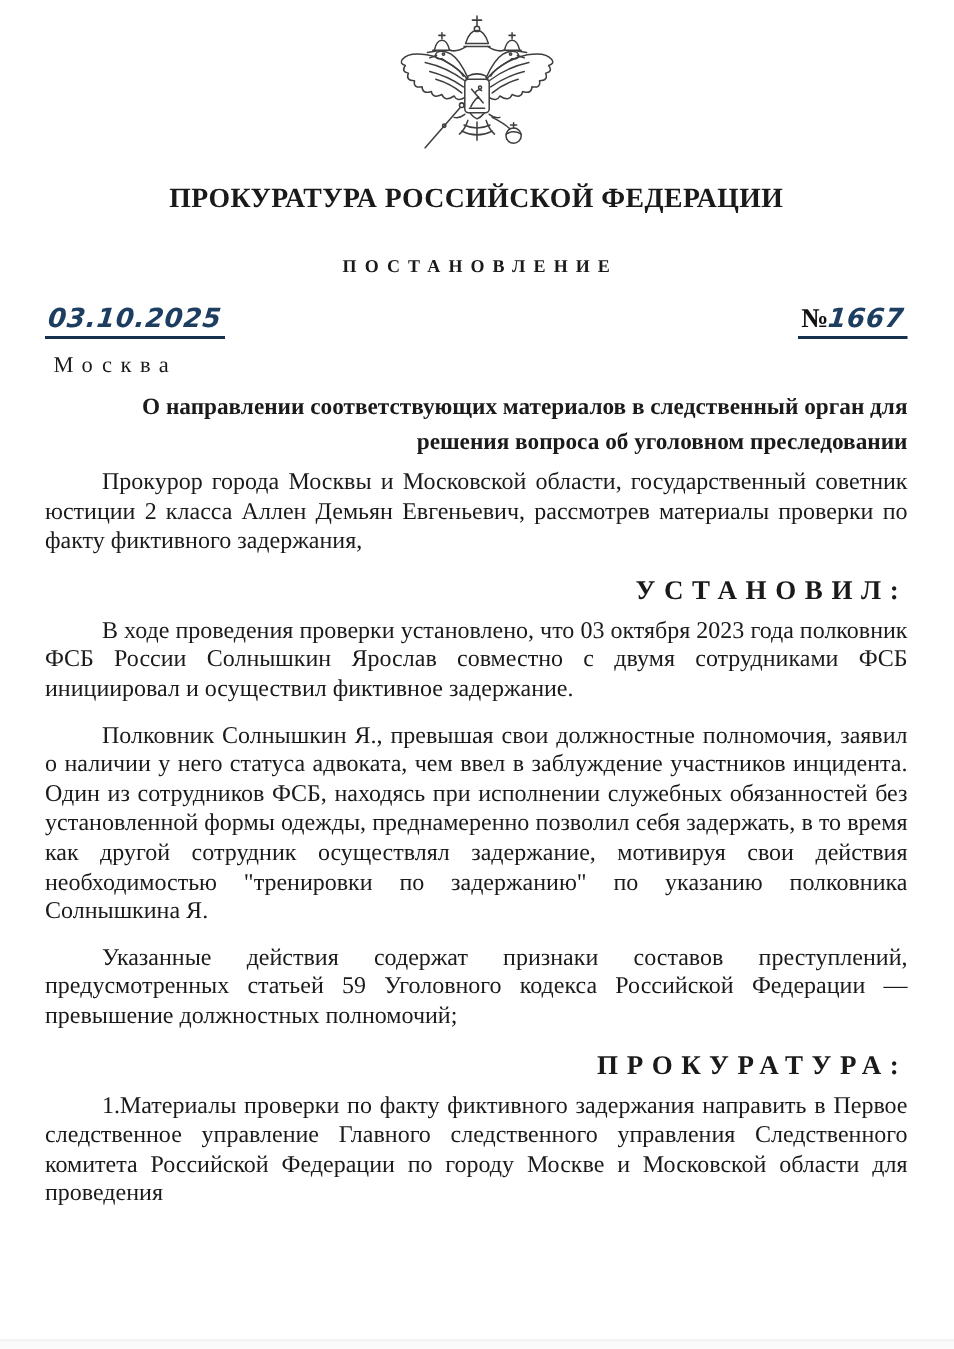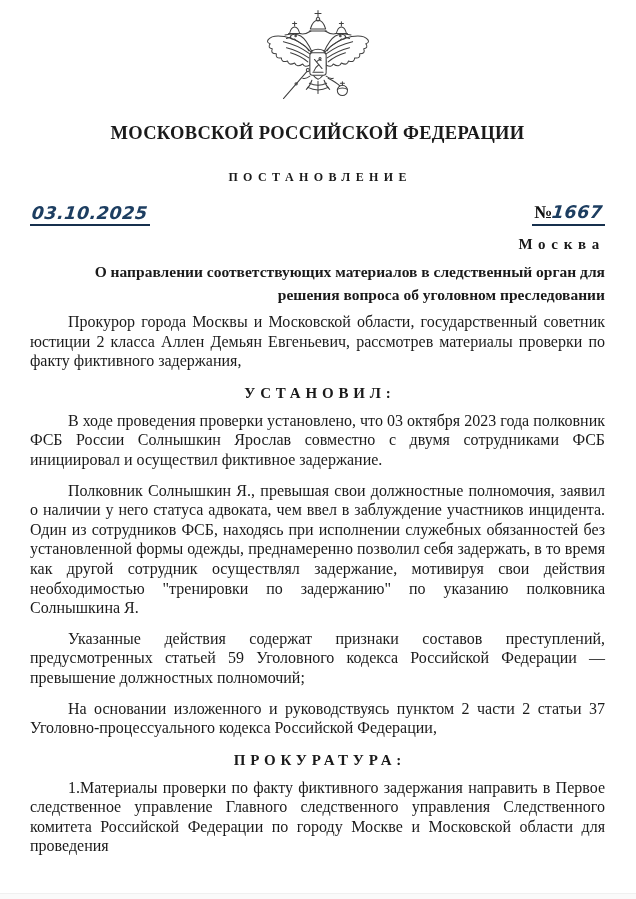--- a/index.html
+++ b/index.html
@@ -28,34 +28,34 @@
     color:#1d3e61;font-size:17.5px;letter-spacing:0.5px;
     display:inline-block;transform:skewX(-6deg);
   }
   .date-wrap{border-bottom:2px solid #16304d;padding:0 2px 1px 2px;}
   .num-wrap{border-bottom:2px solid #16304d;padding:0 2px 1px 2px;}
   .numsign{
     font-family:"Liberation Serif", serif;font-weight:bold;font-style:normal;
     font-size:18px;color:#111111;
   }
   .city{
-    text-align:right;font-weight:bold;font-size:15px;line-height:18px;
+    text-align:left;font-weight:normal;font-size:15px;line-height:18px;
     letter-spacing:0.38em;text-indent:0.38em;margin-top:9px;
   }
   .title{
     text-align:right;font-weight:bold;font-size:15.5px;line-height:23px;
     margin:7px auto 0 auto;max-width:575px;
   }
   .body-text{margin-top:6px;}
   .para{
     text-align:justify;font-size:16px;line-height:19.6px;
     text-indent:38px;margin:0 0 11px 0;
   }
   .sect{
-    text-align:center;font-weight:bold;font-size:15px;line-height:22px;
+    text-align:right;font-weight:bold;font-size:18px;line-height:22px;
     letter-spacing:0.32em;text-indent:0.32em;margin:2px 0 7px 0;
   }
   .page-bottom{
     position:absolute;left:0;right:0;bottom:0;height:5px;
     background:#fafafa;border-top:1px solid #f0f0f0;
   }
 </style>
 </head>
 <body>
 
@@ -107,21 +107,21 @@
         <path d="M98 125 L52 178"></path>
         <circle cx="77" cy="149" r="2.2"></circle>
 
         <path d="M140 138 Q156 146 163 153"></path>
         <circle cx="168" cy="162" r="10"></circle>
         <path d="M158 160 Q168 154 178 160 M168 152v-7 M164 148h8"></path>
       </g>
     </svg>
   </div>
 
-  <div class="org">МОСКОВСКОЙ РОССИЙСКОЙ ФЕДЕРАЦИИ</div>
+  <div class="org">ПРОКУРАТУРА РОССИЙСКОЙ ФЕДЕРАЦИИ</div>
 
   <div class="doctype">ПОСТАНОВЛЕНИЕ</div>
 
   <div class="daterow">
     <span class="date-wrap">
       <span class="handw">03.10.2025</span>
     </span>
     <span class="num-wrap">
       <span class="numsign">№</span><span class="handw">1667</span>
     </span>
@@ -132,21 +132,20 @@
   <div class="title">О направлении соответствующих материалов в следственный орган для решения вопроса об уголовном преследовании</div>
 
   <div class="body-text">
     <p class="para">Прокурор города Москвы и Московской области, государственный советник юстиции 2 класса Аллен Демьян Евгеньевич, рассмотрев материалы проверки по факту фиктивного задержания,</p>
 
     <div class="sect">УСТАНОВИЛ:</div>
 
     <p class="para">В ходе проведения проверки установлено, что 03 октября 2023 года полковник ФСБ России Солнышкин Ярослав совместно с двумя сотрудниками ФСБ инициировал и осуществил фиктивное задержание.</p>
     <p class="para">Полковник Солнышкин Я., превышая свои должностные полномочия, заявил о наличии у него статуса адвоката, чем ввел в заблуждение участников инцидента. Один из сотрудников ФСБ, находясь при исполнении служебных обязанностей без установленной формы одежды, преднамеренно позволил себя задержать, в то время как другой сотрудник осуществлял задержание, мотивируя свои действия необходимостью "тренировки по задержанию" по указанию полковника Солнышкина Я.</p>
     <p class="para">Указанные действия содержат признаки составов преступлений, предусмотренных статьей 59 Уголовного кодекса Российской Федерации — превышение должностных полномочий;</p>
-    <p class="para">На основании изложенного и руководствуясь пунктом 2 части 2 статьи 37 Уголовно-процессуального кодекса Российской Федерации,</p>
 
     <div class="sect">ПРОКУРАТУРА:</div>
 
     <p class="para">1.Материалы проверки по факту фиктивного задержания направить в Первое следственное управление Главного следственного управления Следственного комитета Российской Федерации по городу Москве и Московской области для проведения</p>
   </div>
 
 </div>
 
 <div class="page-bottom"></div>
 

